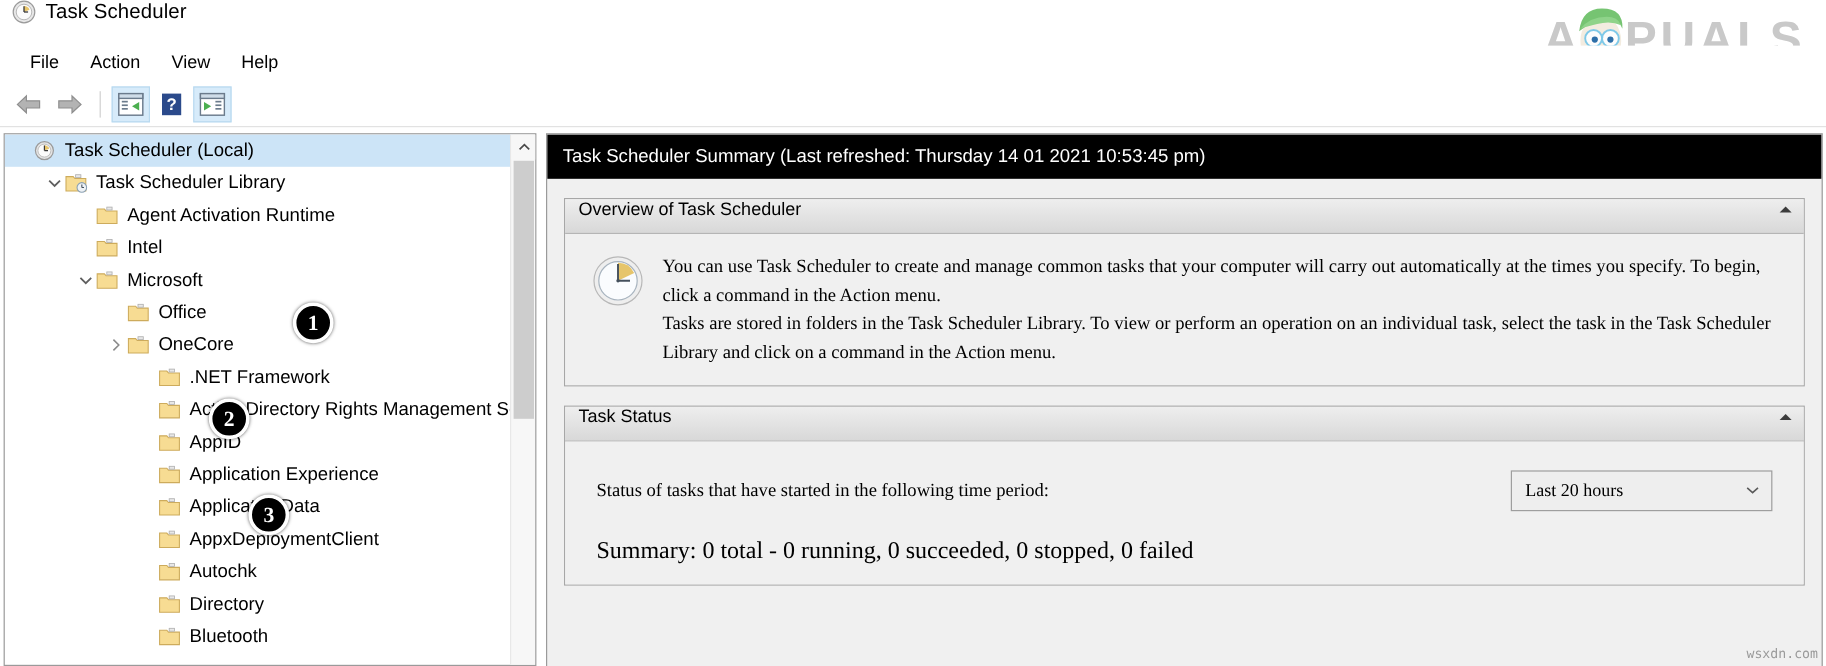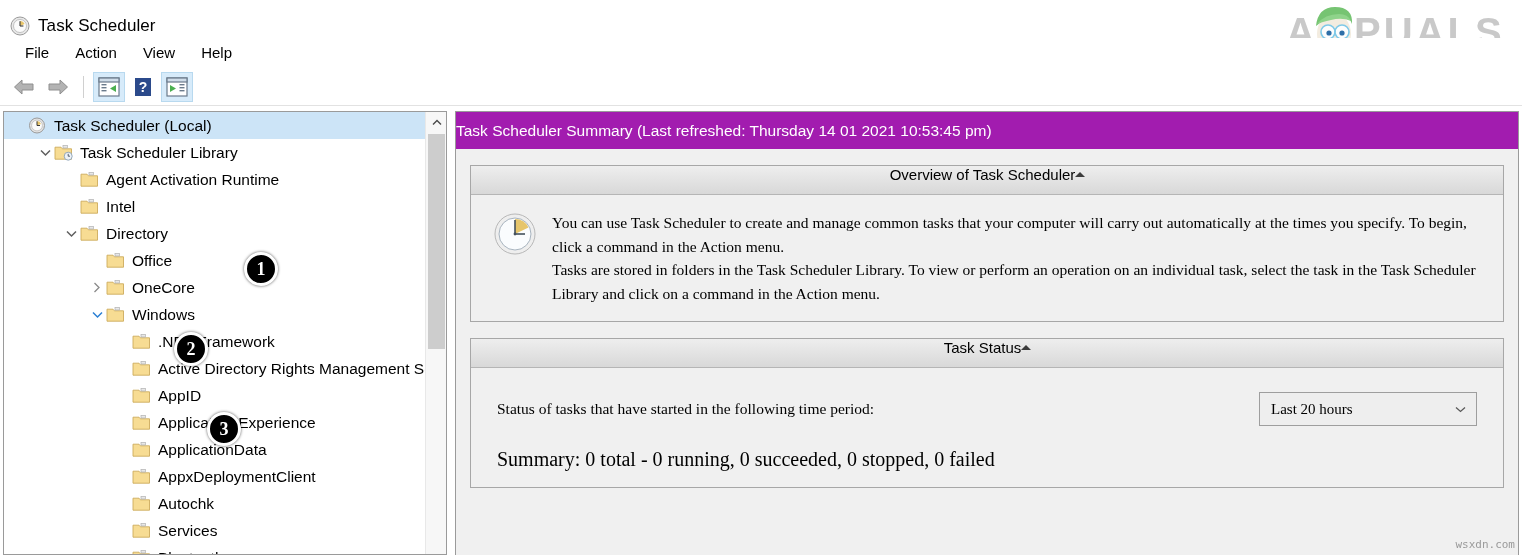--- a/index.html
+++ b/index.html
@@ -19,21 +19,21 @@
     background: #ffffff;
   }
 
   
   .titlebar {
     position: absolute;
     left: 0; top: 0;
     width: 1313px; height: 36px;
     background: #ffffff;
     display: flex;
-    align-items: flex-end;
+    align-items: flex-start;
     padding-left: 10px;
   }
   .title-icon {
     width: 20px; height: 20px;
     margin-right: 8px;
     flex: 0 0 auto;
   }
   .title-text {
     font-size: 17px;
     color: #000000;
@@ -170,39 +170,40 @@
   .right-pane {
     position: absolute;
     left: 455px; top: 4px;
     width: 1064px; height: 448px;
     background: #f0f0f0;
     border: 1px solid #9a9a9a;
     overflow: hidden;
   }
   .pane-header {
     height: 37px;
-    background: #a21caf;
-    display: flex;
-    align-items: center;
+    background: #000000;
+    display: flex;
+    align-items: center;
+    padding-left: 13px;
     color: #ffffff;
     font-size: 15.5px;
   }
 
   .section {
     margin: 16px 14px 0 14px;
     border: 1px solid #a7a7a7;
     background: #f0f0f0;
   }
   .section-head {
     height: 29px;
     background: linear-gradient(to bottom, #eeeeee 0%, #d8d8d8 100%);
     border-bottom: 1px solid #b5b5b5;
     display: flex;
     align-items: center;
-    justify-content: center;
+    justify-content: space-between;
     padding: 0 10px 12px 11px;
     font-size: 15px;
     color: #000000;
     cursor: default;
   }
   .chevron-up {
     width: 0; height: 0;
     border-left: 5px solid transparent;
     border-right: 5px solid transparent;
     border-bottom: 5px solid #3c3c3c;
@@ -411,21 +412,21 @@
             <span style="display:inline-block;width:58px;flex:0 0 auto;"></span>
             <span class="twisty">
               <svg width="11" height="8" viewBox="0 0 11 8">
                 <path d="M1 1.5 L5.5 6 L10 1.5" fill="none" stroke="#5f5f5f" stroke-width="1.5"></path>
               </svg>
             </span>
             <svg class="node-icon" viewBox="0 0 19 17">
               <path d="M1 3.2 h6 l1.4 1.6 h9.1 v10.4 h-16.5 z" fill="#f7dc93" stroke="#cdab5c" stroke-width="0.9"></path>
               <rect x="9" y="1.6" width="4.4" height="2.4" fill="#e8e8e8" stroke="#b0b0b0" stroke-width="0.7"></rect>
             </svg>
-            <span class="node-label">Directory</span>
+            <span class="node-label">Microsoft</span>
           </div>
           <div class="tree-row">
             <span style="display:inline-block;width:84px;flex:0 0 auto;"></span>
             <span class="twisty none"></span>
             <svg class="node-icon" viewBox="0 0 19 17">
               <path d="M1 3.2 h6 l1.4 1.6 h9.1 v10.4 h-16.5 z" fill="#f7dc93" stroke="#cdab5c" stroke-width="0.9"></path>
               <rect x="9" y="1.6" width="4.4" height="2.4" fill="#e8e8e8" stroke="#b0b0b0" stroke-width="0.7"></rect>
             </svg>
             <span class="node-label">Office</span>
           </div>
@@ -436,33 +437,20 @@
                 <path d="M1.5 1 L6 5.5 L1.5 10" fill="none" stroke="#8a8a8a" stroke-width="1.3"></path>
               </svg>
             </span>
             <svg class="node-icon" viewBox="0 0 19 17">
               <path d="M1 3.2 h6 l1.4 1.6 h9.1 v10.4 h-16.5 z" fill="#f7dc93" stroke="#cdab5c" stroke-width="0.9"></path>
               <rect x="9" y="1.6" width="4.4" height="2.4" fill="#e8e8e8" stroke="#b0b0b0" stroke-width="0.7"></rect>
             </svg>
             <span class="node-label">OneCore</span>
           </div>
           <div class="tree-row">
-            <span style="display:inline-block;width:84px;flex:0 0 auto;"></span>
-            <span class="twisty open-blue">
-              <svg width="11" height="8" viewBox="0 0 11 8">
-                <path d="M1 1.5 L5.5 6 L10 1.5" fill="none" stroke="#2a7fd4" stroke-width="1.5"></path>
-              </svg>
-            </span>
-            <svg class="node-icon" viewBox="0 0 19 17">
-              <path d="M1 3.2 h6 l1.4 1.6 h9.1 v10.4 h-16.5 z" fill="#f7dc93" stroke="#cdab5c" stroke-width="0.9"></path>
-              <rect x="9" y="1.6" width="4.4" height="2.4" fill="#e8e8e8" stroke="#b0b0b0" stroke-width="0.7"></rect>
-            </svg>
-            <span class="node-label">Windows</span>
-          </div>
-          <div class="tree-row">
             <span style="display:inline-block;width:110px;flex:0 0 auto;"></span>
             <span class="twisty none"></span>
             <svg class="node-icon" viewBox="0 0 19 17">
               <path d="M1 3.2 h6 l1.4 1.6 h9.1 v10.4 h-16.5 z" fill="#f7dc93" stroke="#cdab5c" stroke-width="0.9"></path>
               <rect x="9" y="1.6" width="4.4" height="2.4" fill="#e8e8e8" stroke="#b0b0b0" stroke-width="0.7"></rect>
             </svg>
             <span class="node-label">.NET Framework</span>
           </div>
           <div class="tree-row">
             <span style="display:inline-block;width:110px;flex:0 0 auto;"></span>
@@ -518,21 +506,21 @@
             </svg>
             <span class="node-label">Autochk</span>
           </div>
           <div class="tree-row">
             <span style="display:inline-block;width:110px;flex:0 0 auto;"></span>
             <span class="twisty none"></span>
             <svg class="node-icon" viewBox="0 0 19 17">
               <path d="M1 3.2 h6 l1.4 1.6 h9.1 v10.4 h-16.5 z" fill="#f7dc93" stroke="#cdab5c" stroke-width="0.9"></path>
               <rect x="9" y="1.6" width="4.4" height="2.4" fill="#e8e8e8" stroke="#b0b0b0" stroke-width="0.7"></rect>
             </svg>
-            <span class="node-label">Services</span>
+            <span class="node-label">Directory</span>
           </div>
           <div class="tree-row">
             <span style="display:inline-block;width:110px;flex:0 0 auto;"></span>
             <span class="twisty none"></span>
             <svg class="node-icon" viewBox="0 0 19 17">
               <path d="M1 3.2 h6 l1.4 1.6 h9.1 v10.4 h-16.5 z" fill="#f7dc93" stroke="#cdab5c" stroke-width="0.9"></path>
               <rect x="9" y="1.6" width="4.4" height="2.4" fill="#e8e8e8" stroke="#b0b0b0" stroke-width="0.7"></rect>
             </svg>
             <span class="node-label">Bluetooth</span>
           </div>

